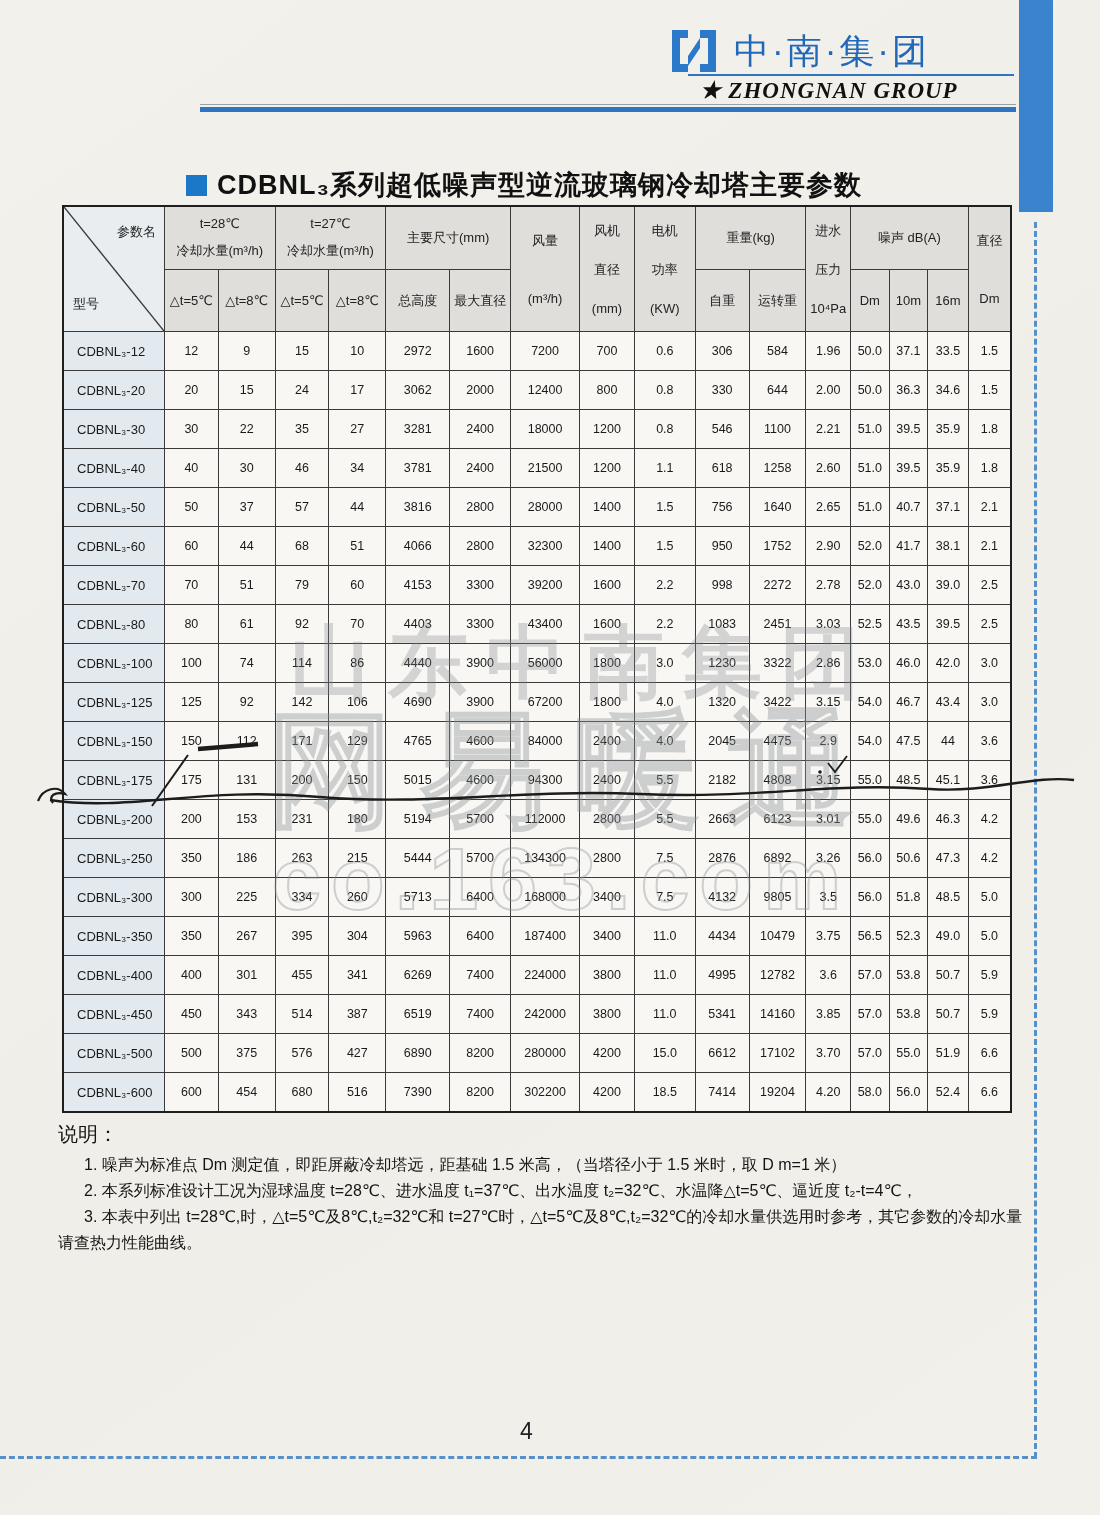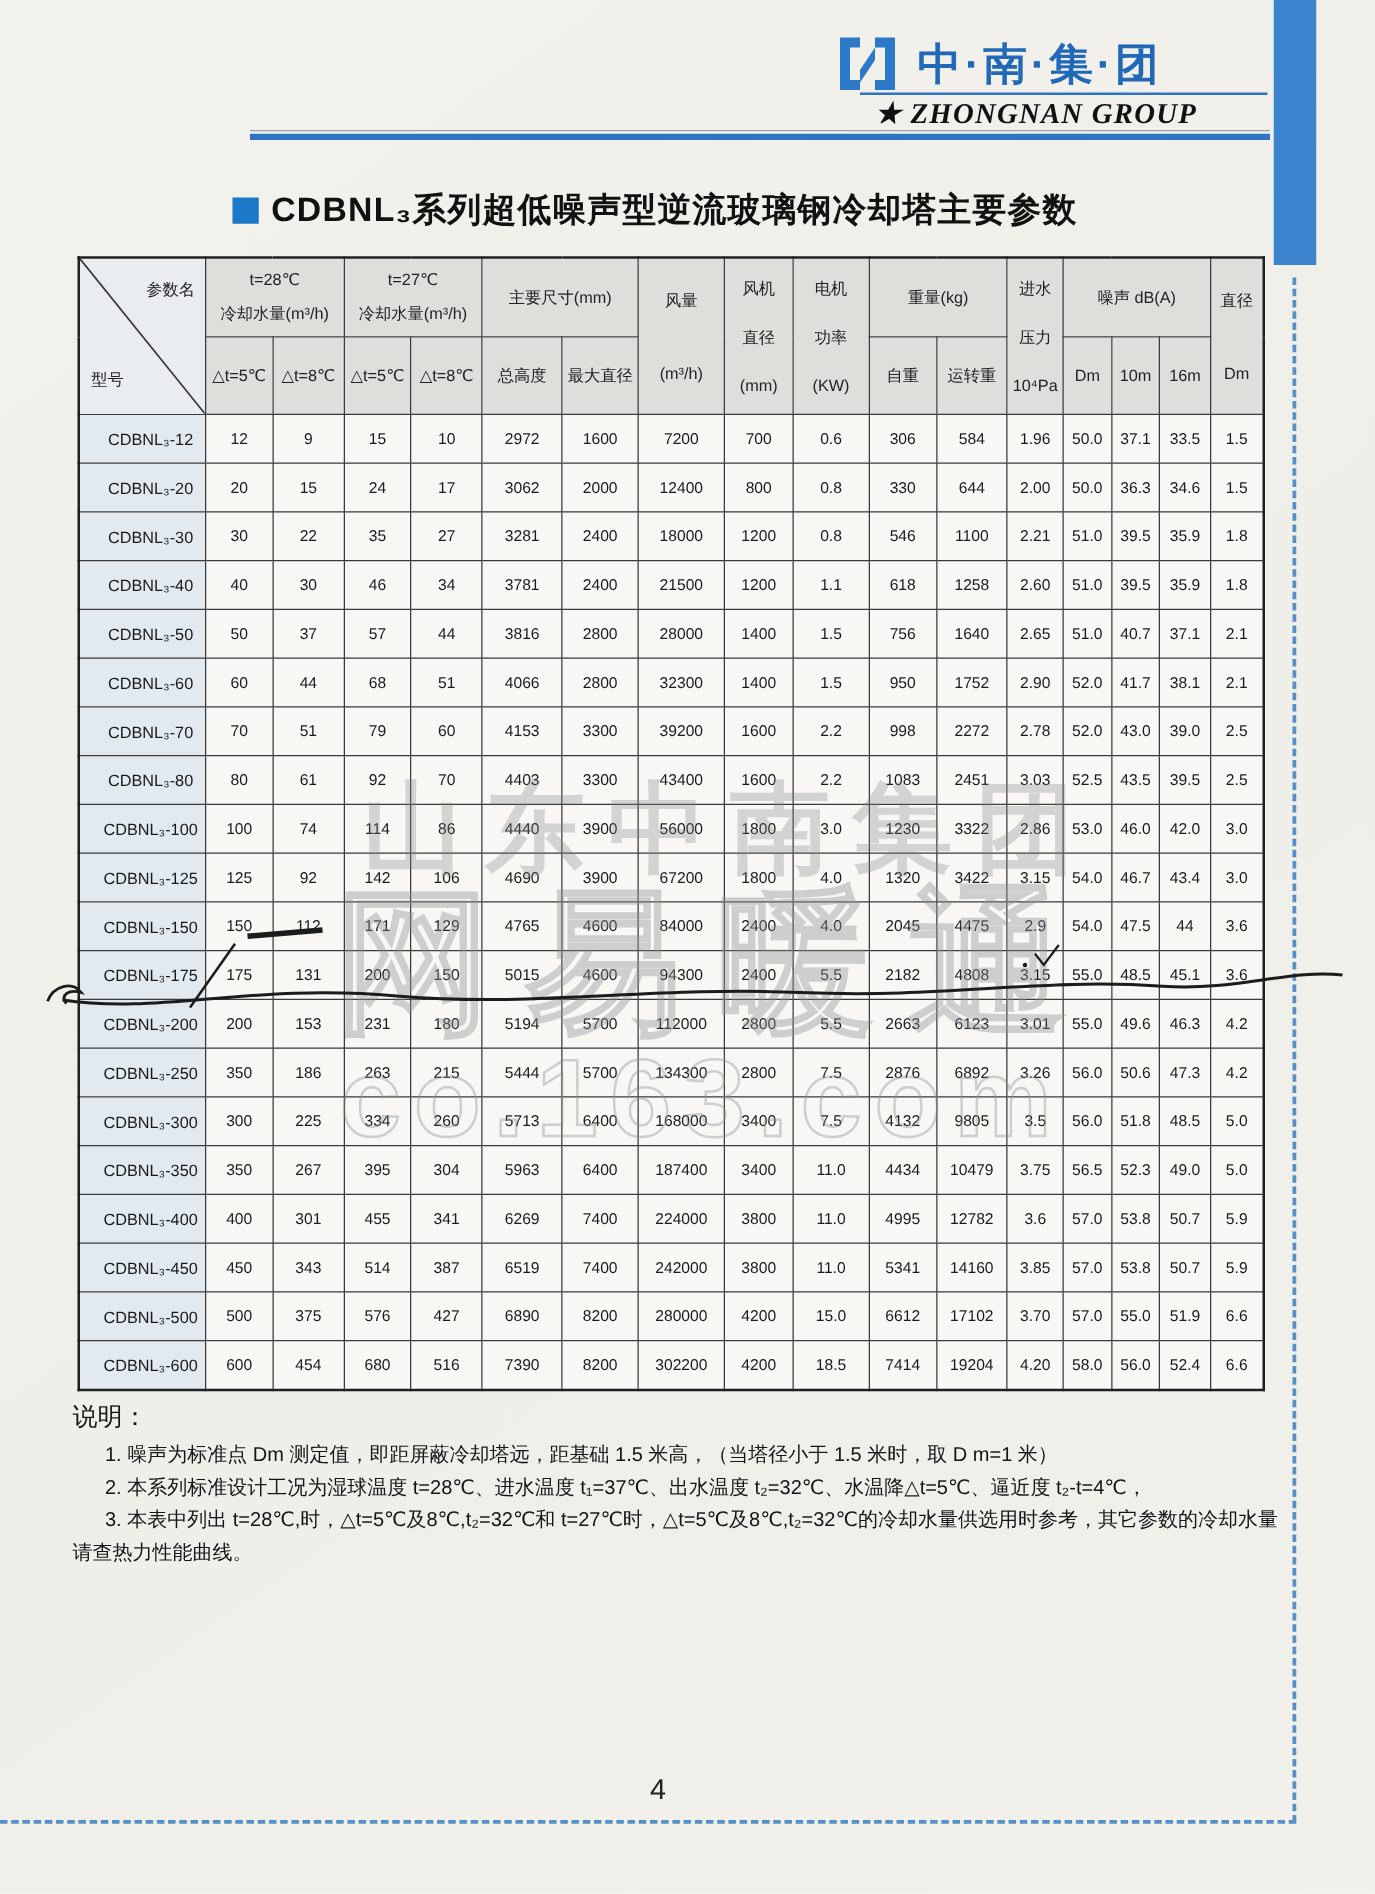--- a/index.html
+++ b/index.html
@@ -4,49 +4,49 @@
 <style>
   html,body{margin:0;padding:0;}
   body{
     width:1100px;height:1515px;position:relative;overflow:hidden;
     background:linear-gradient(145deg,#f3f1ec 0%,#efeee8 55%,#f2f0ea 100%);
     font-family:"Liberation Sans","DejaVu Sans",sans-serif;color:#1c1c1c;
   }
   
   .logo-wrap{position:absolute;left:668px;top:26px;width:350px;height:50px;display:flex;align-items:center;}
   .logo-glyph{width:52px;height:46px;margin-right:14px;}
-  .logo-cn{font-size:35px;font-weight:bold;color:#2268b8;letter-spacing:3px;white-space:nowrap;}
+  .logo-cn{font-size:35px;font-weight:normal;color:#2268b8;letter-spacing:3px;white-space:nowrap;}
   .logo-underline{position:absolute;left:688px;top:74px;width:326px;height:2px;background:#2e74c0;}
   .logo-en{position:absolute;left:700px;top:77px;width:320px;font-family:"Liberation Serif","DejaVu Serif",serif;
     font-style:italic;font-weight:bold;font-size:23px;color:#111;letter-spacing:1px;white-space:nowrap;}
   .dbl-line-gray{position:absolute;left:200px;top:104px;width:816px;height:1px;background:#96a3ad;}
   .dbl-line-blue{position:absolute;left:200px;top:107px;width:816px;height:5px;background:#2e74c0;}
   .side-bar{position:absolute;left:1019px;top:0;width:34px;height:212px;background:#3b83cc;}
   .dash-v{position:absolute;left:1034px;top:222px;height:1236px;width:0;border-left:3px dashed #5590c8;}
   .dash-h{position:absolute;left:0;top:1456px;width:1037px;height:0;border-top:3px dashed #5590c8;}
   
-  .title-row{position:absolute;left:186px;top:150px;display:flex;align-items:center;}
+  .title-row{position:absolute;left:186px;top:167px;display:flex;align-items:center;}
   .title-square{width:21px;height:21px;background:#1b77c8;margin-right:10px;flex:0 0 auto;}
   .page-title{font-size:27px;font-weight:bold;color:#111;letter-spacing:1px;white-space:nowrap;}
   
   .spec-table{position:absolute;left:62px;top:205px;width:950px;border-collapse:collapse;table-layout:fixed;
     background:#f8f7f4;}
   .spec-table th,.spec-table td{border:1px solid #3a3a3a;font-weight:normal;text-align:center;
     padding:0;overflow:hidden;}
   .spec-table{border:2px solid #1f1f1f;}
   .spec-table thead th{background:#dfdedb;font-size:13px;color:#222;}
   .hrow1 th{height:62px;}
   .hrow2 th{height:61px;}
   .stack{display:flex;flex-direction:column;justify-content:space-around;height:100%;padding:4px 0;box-sizing:border-box;}
   .corner{position:relative;background:#e9edf0 !important;}
   .corner svg{position:absolute;left:0;top:0;width:100%;height:100%;}
   .corner .c-top{position:absolute;right:8px;top:16px;font-size:13px;}
   .corner .c-bottom{position:absolute;left:9px;bottom:18px;font-size:13px;}
   .spec-table tbody td{height:38px;font-size:12.5px;color:#1a1a1a;background:#f8f7f4;}
-  .spec-table tbody td.model-cell{background:#e2eaf0;text-align:center;padding-left:13px;font-size:13px;}
+  .spec-table tbody td.model-cell{background:#e2eaf0;text-align:left;padding-left:13px;font-size:13px;}
   
   .wm{position:absolute;pointer-events:none;white-space:nowrap;font-weight:bold;}
   .wm-gray{left:290px;top:610px;font-size:80px;letter-spacing:18px;color:rgba(125,130,135,0.30);}
   .wm-o1{left:268px;top:688px;font-size:125px;letter-spacing:28px;color:transparent;
     -webkit-text-stroke:2px rgba(140,145,150,0.40);}
   .wm-o2{left:272px;top:828px;font-size:88px;letter-spacing:10px;color:transparent;
     -webkit-text-stroke:2px rgba(140,145,150,0.40);}
   
   .pen{position:absolute;left:0;top:0;width:1100px;height:1515px;pointer-events:none;}
   

